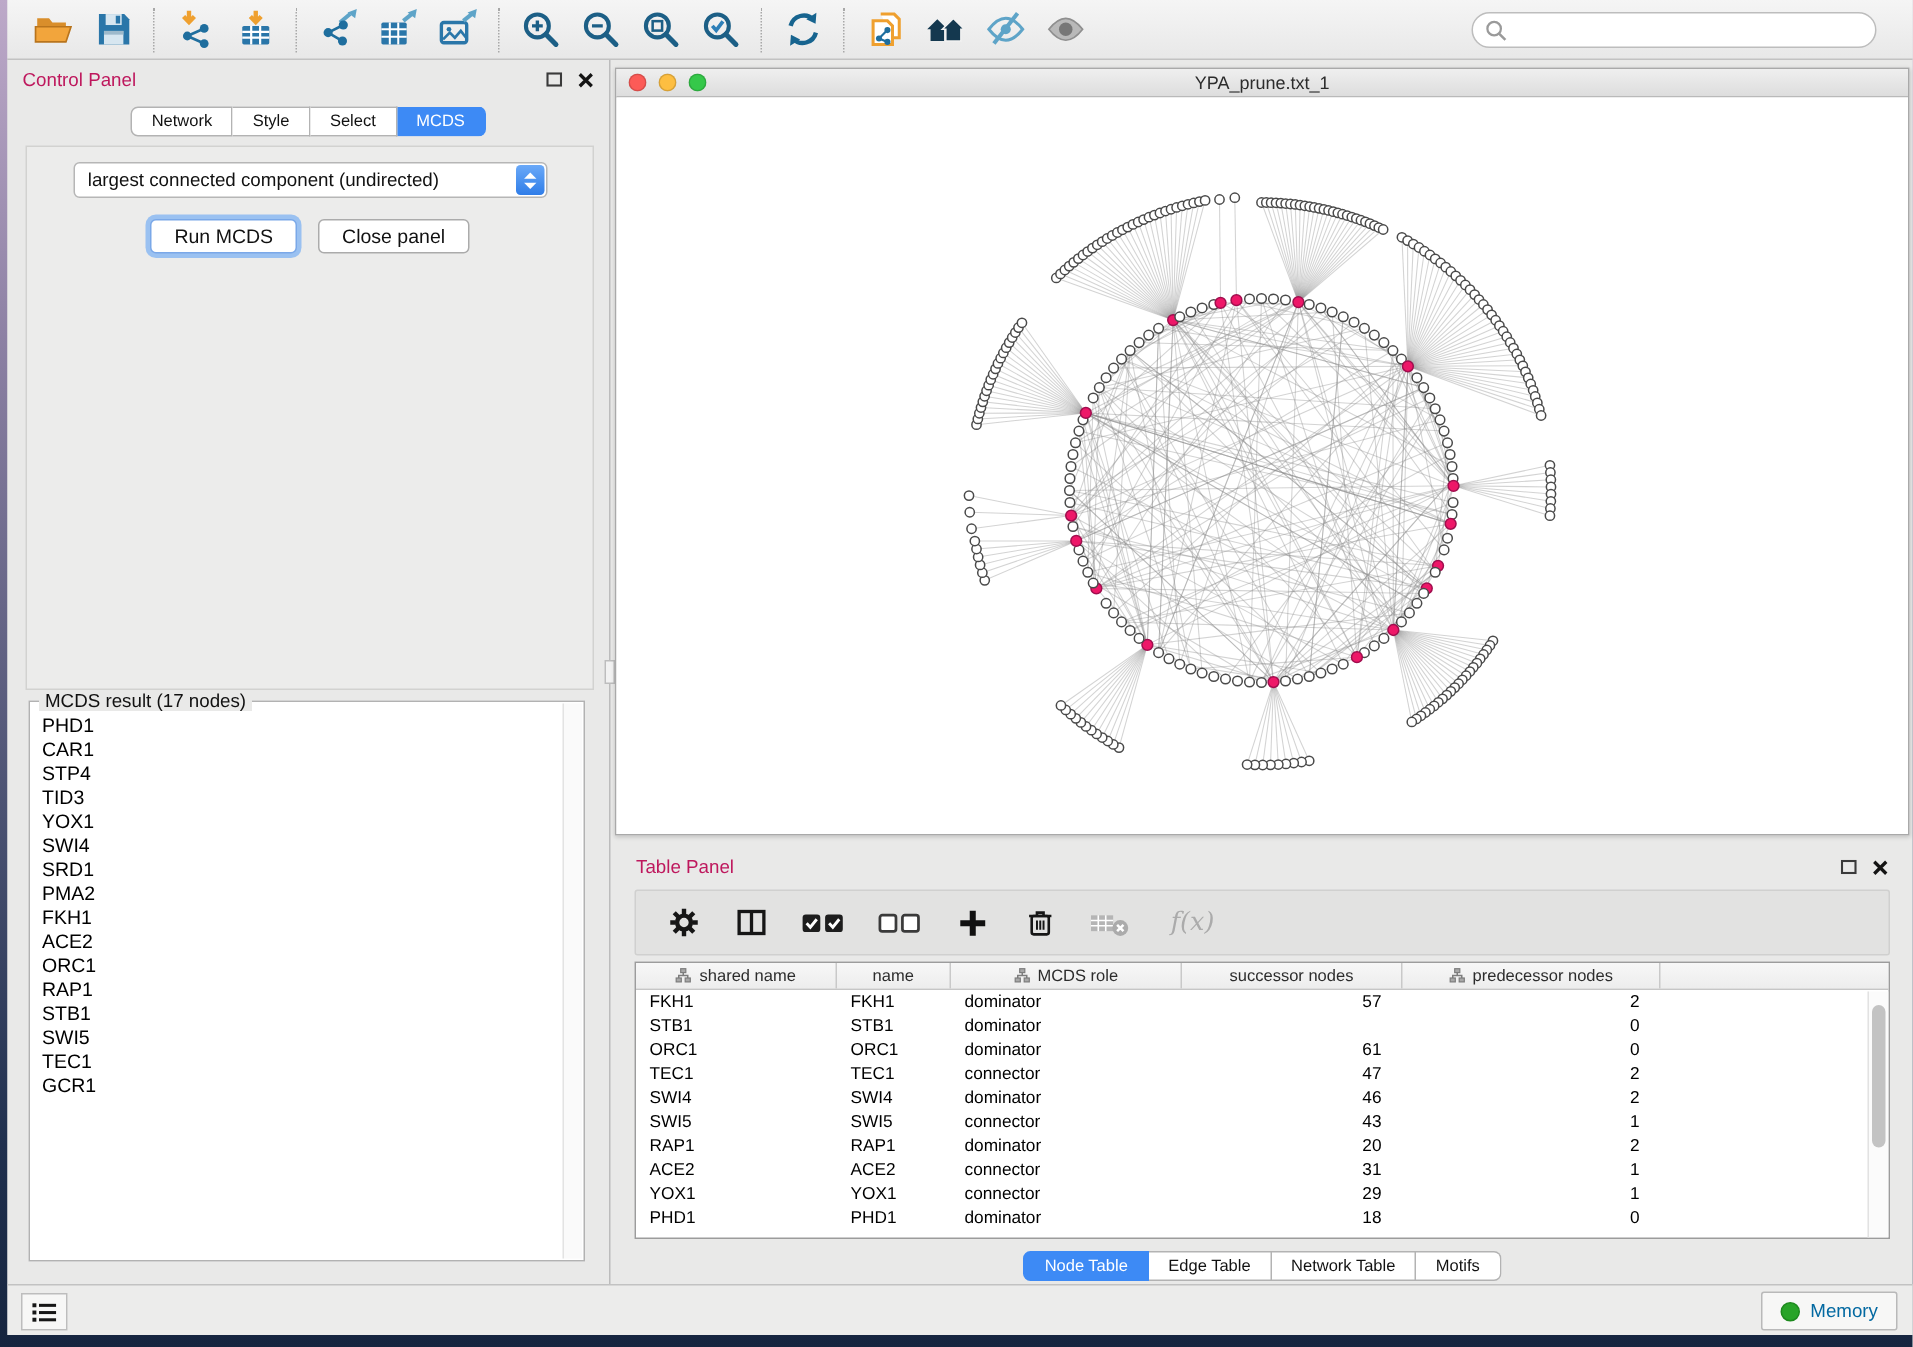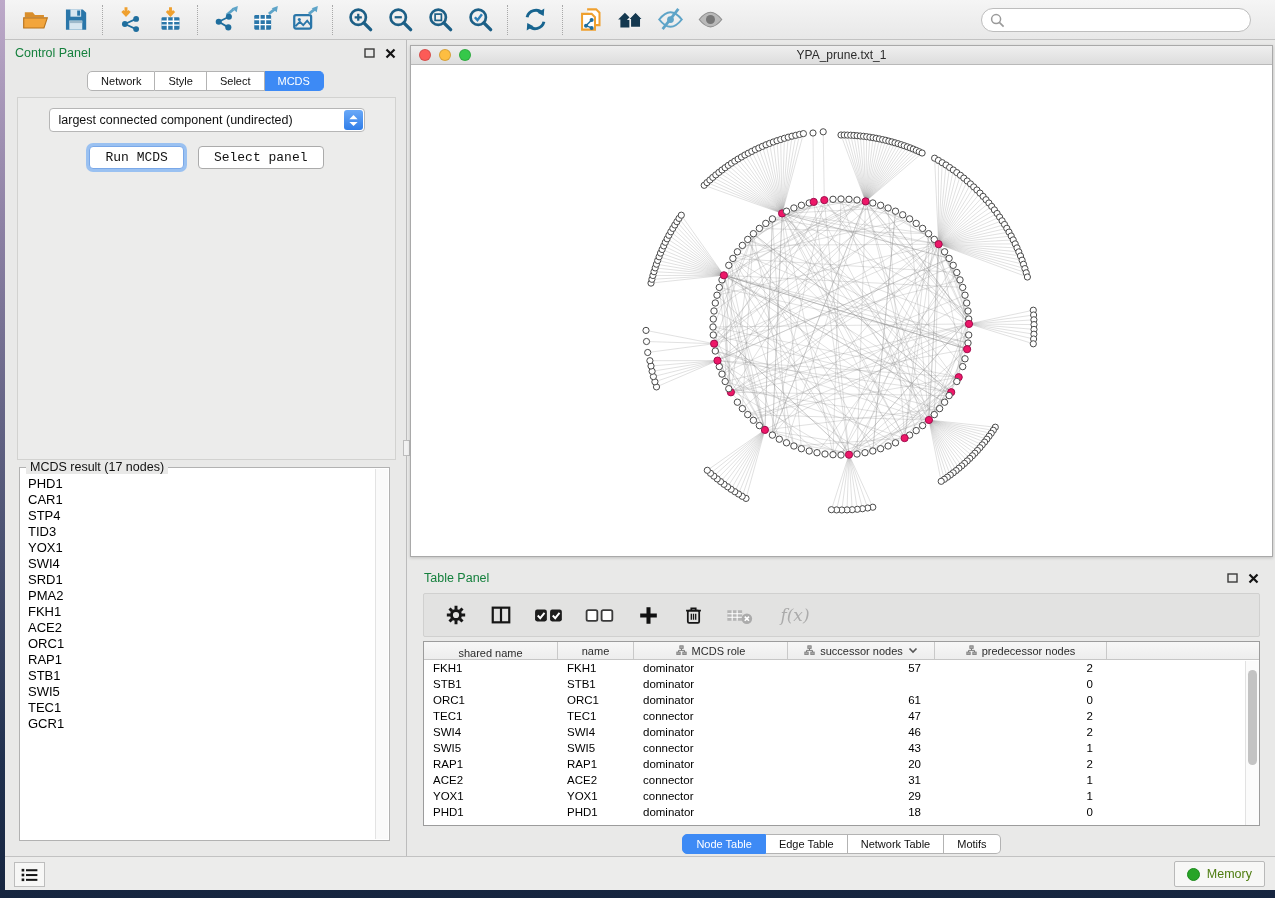--- a/index.html
+++ b/index.html
@@ -18,34 +18,34 @@
   .tb-btn { width:40px; height:34px; border:none; background:transparent; display:flex; align-items:center; justify-content:center; cursor:default; }
   .tb-btn svg { width:27px; height:27px; }
   .tb-sep { width:1px; height:30px; border-left:1px dotted #a8a8a8; margin:0 7px; }
   .search-wrap { margin-left:auto; margin-right:14px; position:relative; }
   .search-wrap svg { position:absolute; left:9px; top:5px; }
   input.search { width:270px; height:24px; border:1px solid #bdbdbd; border-radius:13px; background:#fff; padding-left:28px; font-size:12px; outline:none; }
 
   
   .control-panel { position:absolute; left:0; top:40px; width:402px; bottom:34px; background:#e9e9e8; border-right:1px solid #bcbcbc; }
   .panel-head { height:26px; display:flex; align-items:center; padding:0 10px; }
-  .panel-title { font-size:12.5px; color:#15803d;text-align:right; }
+  .panel-title { font-size:12.5px; color:#be185d;text-align:right; }
   .panel-head .win-ctls { margin-left:auto; display:flex; gap:10px; align-items:center; }
   .seg { display:inline-flex; }
   .seg-tab { background:#fff; border:1px solid #b3b3b3; border-left:none; padding:3px 13px; font-size:11px; color:#111; cursor:default; }
   .seg-tab:first-child { border-left:1px solid #b3b3b3; border-radius:5px 0 0 5px; }
   .seg-tab:last-child { border-radius:0 5px 5px 0; }
   .seg-tab.active { background:#3d8af5; border-color:#3d8af5; color:#fff; }
   .cp-tabsrow { display:flex; justify-content:center; margin-top:5px; }
   .cp-inner { position:absolute; left:12px; right:10px; top:57px; height:363px; background:#ececeb; border:1px solid #d2d2d0; }
   .criterion-label { text-align:center; margin-top:16px; font-size:13px; color:#111; }
   .select-box { position:relative; margin:10px auto 0; width:316px; height:24px; background:#fff; border:1px solid #b6b6b6; border-radius:4px; font-size:12.5px; line-height:22px; padding-left:9px; color:#111; }
   .select-stepper { position:absolute; right:1px; top:1px; width:19px; height:20px; border-radius:3px; background:linear-gradient(#6aa9f8,#2f7de8); display:flex; align-items:center; justify-content:center; }
   .btn-row { display:flex; justify-content:center; gap:14px; margin-top:14px; }
-  .push-btn { background:#fff; border:1px solid #ababab; border-radius:4px; padding:3px 15px; font-size:13px; color:#111; font-family:Liberation Mono, monospace; }
+  .push-btn { background:#fff; border:1px solid #ababab; border-radius:4px; padding:3px 15px; font-size:13px; color:#111; font-family:Liberation Sans, sans-serif; }
   .push-btn.focused { box-shadow:0 0 0 3px rgba(100,165,245,.6); border-color:#7aa8e8; }
   .fieldset { position:absolute; left:14px; right:16px; top:427px; bottom:15px; background:#fff; border:1px solid #b2b2b2; }
   .fieldset legend.fl { position:absolute; top:-8px; left:6px; background:#e9e9e8; padding:0 4px; font-size:12.5px; color:#111; }
   .mcds-list { position:absolute; left:4px; right:16px; top:8px; bottom:4px; overflow:hidden; }
   .mcds-item { font-size:13px; line-height:16px; color:#000; padding-left:4px; }
   .fs-scroll { position:absolute; right:1px; top:1px; bottom:1px; width:13px; background:#fafafa; border-left:1px solid #e3e3e3; }
 
   
   .network-window { position:absolute; left:405px; top:45px; width:863px; height:512px; background:#fff; border:1px solid #a9a9a9; box-shadow:0 1px 3px rgba(0,0,0,.18); }
   .nw-titlebar { height:19px; background:linear-gradient(#efefef,#dddddd); border-bottom:1px solid #b9b9b9; position:relative; display:flex; align-items:center; }
@@ -69,21 +69,21 @@
   .tbody .tr { display:flex; height:16px; }
   .td { font-size:11.5px; color:#000; line-height:16px; padding-left:9px; white-space:nowrap; overflow:hidden; }
   .td.num { text-align:right; padding-right:14px; padding-left:0; }
   .tb-scroll { position:absolute; right:0; top:19px; bottom:0; width:14px; background:#fbfbfb; border-left:1px solid #e2e2e2; }
   .tb-thumb { position:absolute; left:2px; right:2px; top:9px; height:95px; background:#c3c3c3; border-radius:5px; }
   .tp-tabsrow { position:absolute; left:0; right:0; bottom:2px; display:flex; justify-content:center; }
 
   
   .status-bar { position:absolute; left:0; right:0; bottom:0; height:34px; background:#ececeb; border-top:1px solid #c2c2c2; }
   .sb-left-btn { position:absolute; left:9px; top:5px; width:31px; height:25px; background:#f7f7f6; border:1px solid #bdbdbd; display:flex; align-items:center; justify-content:center; }
-  .memory-btn { position:absolute; right:10px; top:4px; height:26px; background:#f7f7f6; border:1px solid #b9b9b9; border-radius:2px; display:flex; align-items:center; gap:7px; padding:0 12px; font-size:12.5px; color:#4d7c0f; }
+  .memory-btn { position:absolute; right:10px; top:4px; height:26px; background:#f7f7f6; border:1px solid #b9b9b9; border-radius:2px; display:flex; align-items:center; gap:7px; padding:0 12px; font-size:12.5px; color:#0369a1; }
   .mem-dot { width:13px; height:13px; border-radius:50%; background:#28a428; border:1px solid #1d8a1d; }
 </style>
 </head>
 <body>
 
 <div class="app">
 
   <div class="toolbar">
     <button class="tb-btn">
         <svg viewBox="0 0 24 24">
@@ -248,21 +248,21 @@
         <span>largest connected component (undirected)</span>
         <span class="select-stepper">
             <svg width="11" height="13" viewBox="0 0 12 14">
               <polygon points="6,1 10.5,5.5 1.5,5.5" fill="#fff"></polygon>
               <polygon points="6,13 1.5,8.5 10.5,8.5" fill="#fff"></polygon>
             </svg>
           </span>
       </div>
       <div class="btn-row">
         <button class="push-btn focused">Run MCDS</button>
-        <button class="push-btn">Select panel</button>
+        <button class="push-btn">Close panel</button>
       </div>
     </div>
 
     <div class="fieldset">
       <legend class="fl">MCDS result (17 nodes)</legend>
       <div class="mcds-list" id="mcds-list">
           <div class="mcds-item">PHD1</div>
           <div class="mcds-item">CAR1</div>
           <div class="mcds-item">STP4</div>
           <div class="mcds-item">TID3</div>
@@ -1036,21 +1036,21 @@
             <path d="M17.5 10l4 4M21.5 10l-4 4" stroke="#fff" stroke-width="1.6"></path>
           </svg>
         </button>
       <button class="tp-tbtn" style="width:44px">
           <span class="fx-label">f(x)</span>
         </button>
     </div>
 
     <div class="tp-table">
       <div class="thead" id="tp-head">
-          <div class="th" style="width: 134px; flex-direction: column;">
+          <div class="th" style="width: 134px;">
             <svg width="11" height="11" viewBox="0 0 11 11">
               <path d="M5.5 3.4v2M2.5 7V5.4h6V7" stroke="#7d7d7d" fill="none"></path>
               <g fill="#a8a8a8" stroke="#7d7d7d" stroke-width="0.8">
                 <rect x="3.8" y="0.8" width="3.4" height="2.6"></rect>
                 <rect x="0.8" y="7" width="3.4" height="2.6"></rect>
                 <rect x="6.8" y="7" width="3.4" height="2.6"></rect>
               </g>
             </svg>
             <span class="th-label">shared name</span>
           </div>
@@ -1061,21 +1061,21 @@
             <svg width="11" height="11" viewBox="0 0 11 11">
               <path d="M5.5 3.4v2M2.5 7V5.4h6V7" stroke="#7d7d7d" fill="none"></path>
               <g fill="#a8a8a8" stroke="#7d7d7d" stroke-width="0.8">
                 <rect x="3.8" y="0.8" width="3.4" height="2.6"></rect>
                 <rect x="0.8" y="7" width="3.4" height="2.6"></rect>
                 <rect x="6.8" y="7" width="3.4" height="2.6"></rect>
               </g>
             </svg>
             <span class="th-label">MCDS role</span>
           </div>
-          <div class="th" style="width: 147px;">
+          <div class="th" style="width: 147px; flex-direction: column;">
             <svg width="11" height="11" viewBox="0 0 11 11">
               <path d="M5.5 3.4v2M2.5 7V5.4h6V7" stroke="#7d7d7d" fill="none"></path>
               <g fill="#a8a8a8" stroke="#7d7d7d" stroke-width="0.8">
                 <rect x="3.8" y="0.8" width="3.4" height="2.6"></rect>
                 <rect x="0.8" y="7" width="3.4" height="2.6"></rect>
                 <rect x="6.8" y="7" width="3.4" height="2.6"></rect>
               </g>
             </svg>
             <span class="th-label">successor nodes</span>
             <svg width="10" height="7" viewBox="0 0 10 7">

